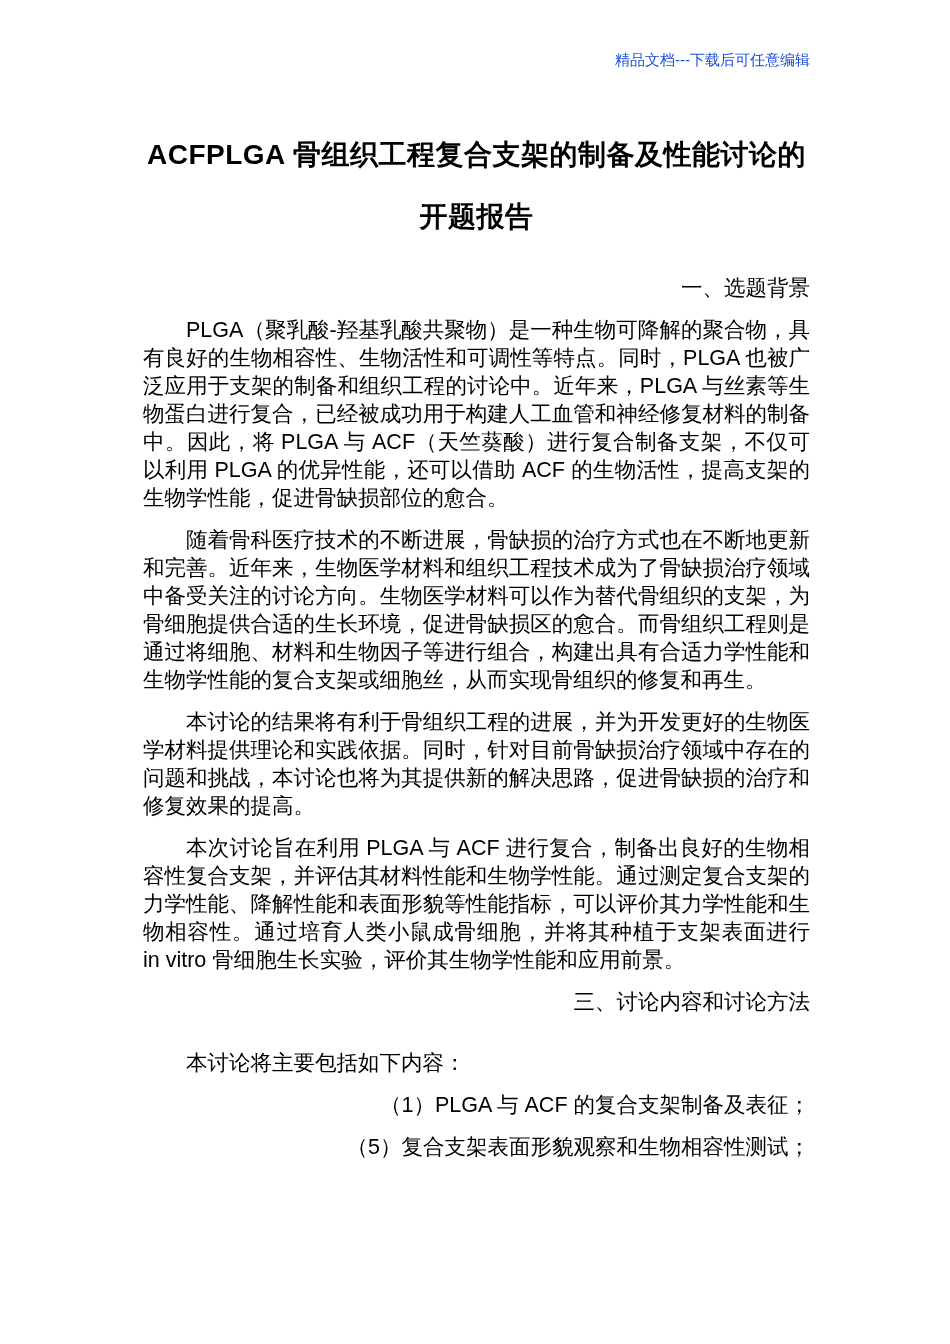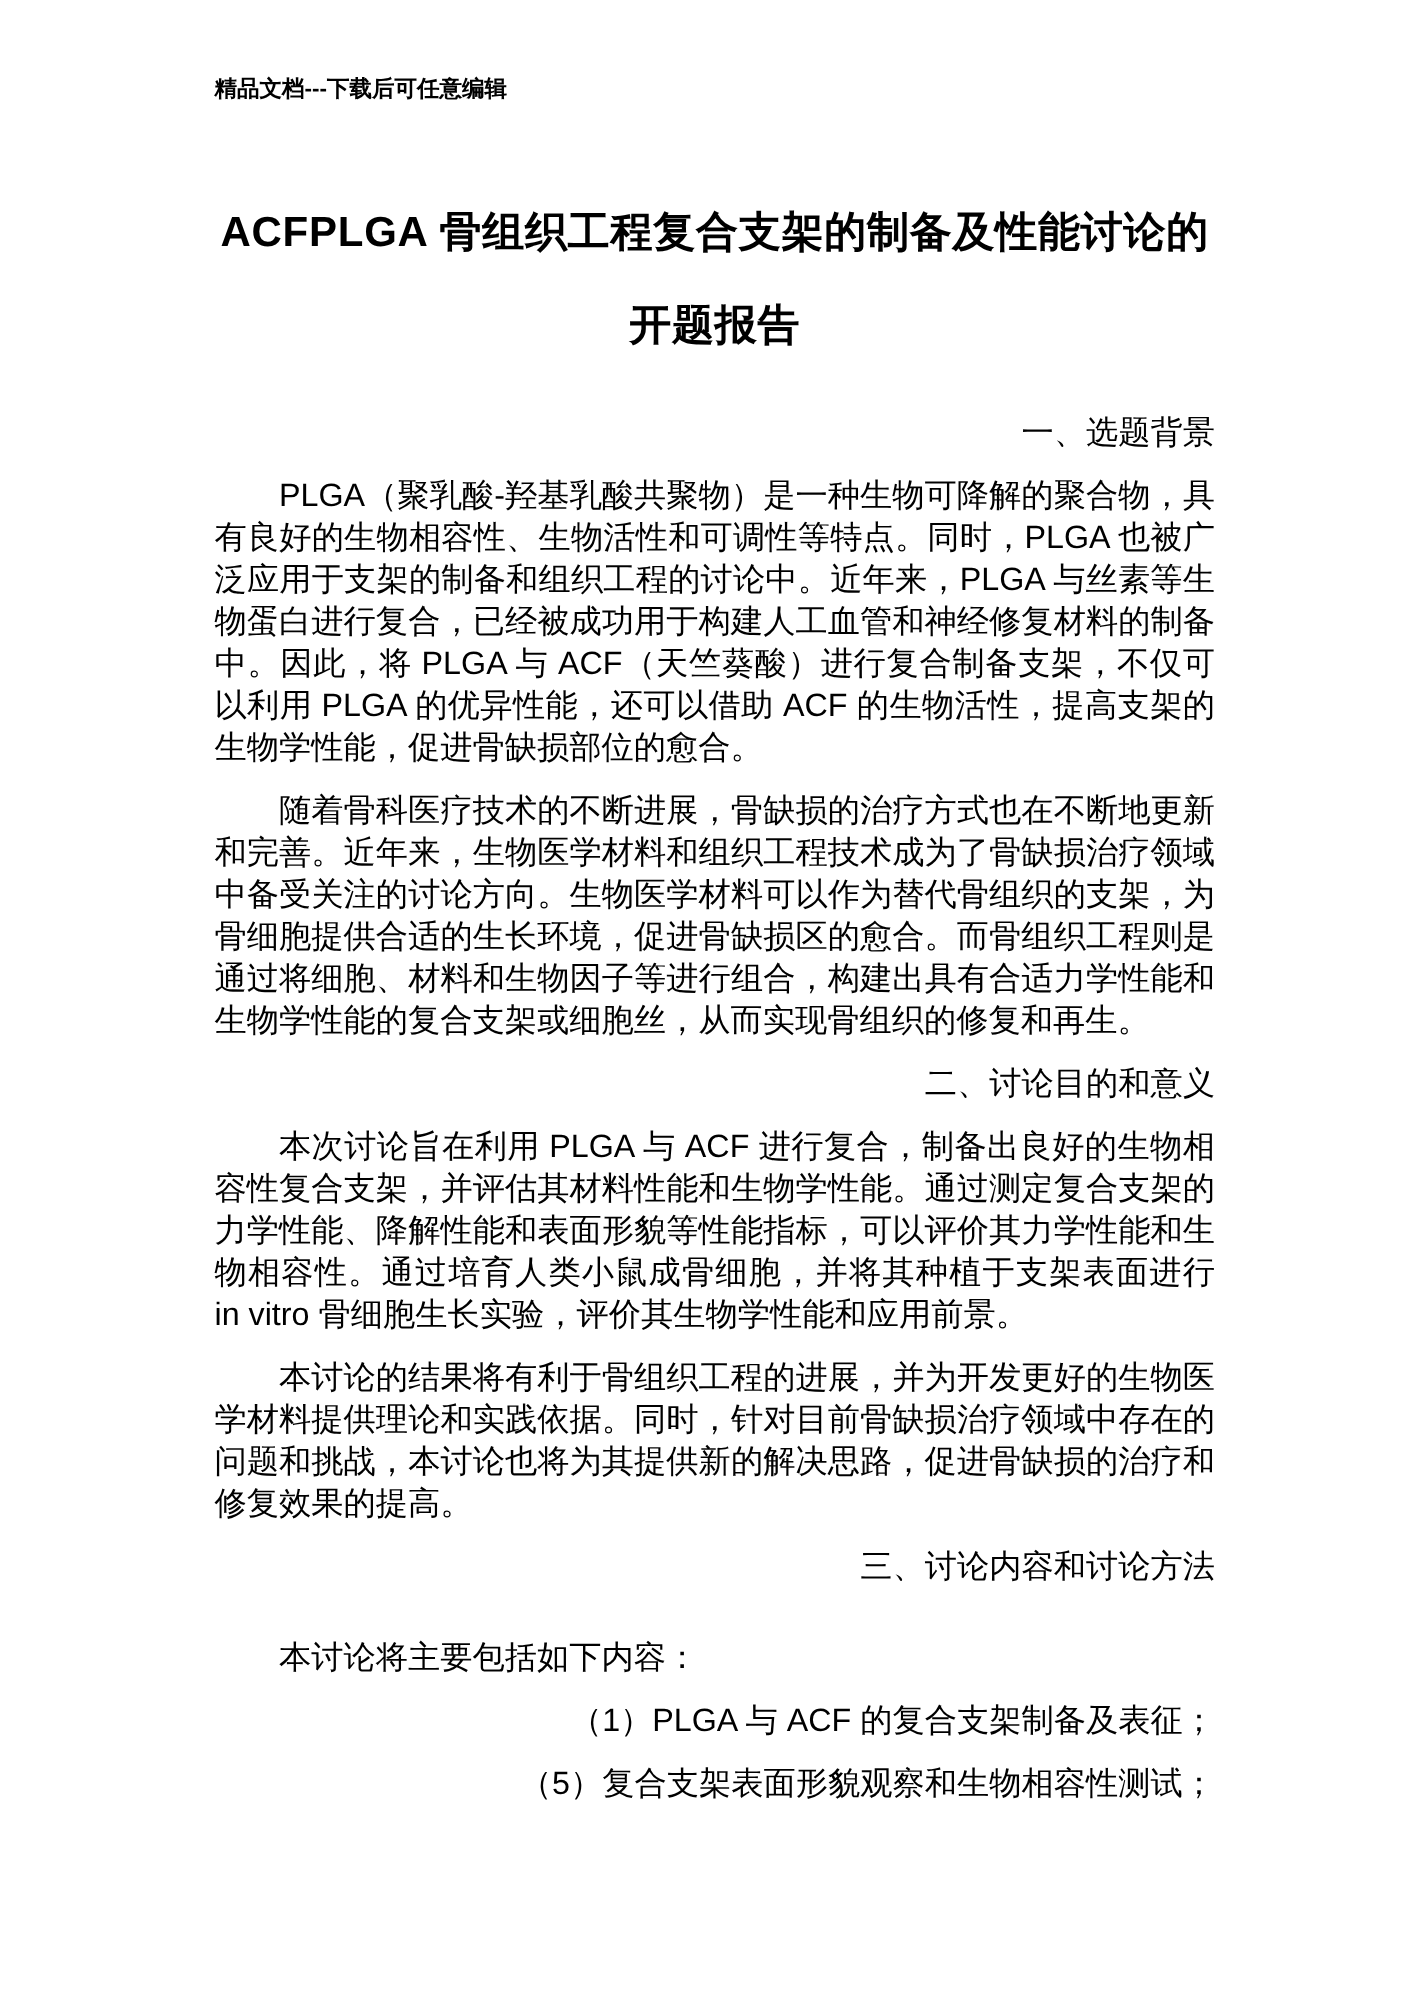--- a/index.html
+++ b/index.html
@@ -12,25 +12,24 @@
     width: 950px;
     height: 1344px;
     box-sizing: border-box;
     background: #ffffff;
     color: #000000;
     font-family: "Liberation Sans", "DejaVu Sans", sans-serif;
     padding: 50px 140px 0 143px;
     overflow: hidden;
   }
   .header-note {
-    text-align: left;
+    text-align: right;
     font-size: 15px;
     line-height: 20px;
-    color: #000000;
-    font-weight: bold;
+    color: #1d4ed8;
   }
   .doc-title {
     margin: 54px 0 26px 0;
     font-size: 28px;
     line-height: 62px;
     font-weight: 700;
     text-align: center;
     letter-spacing: 0.5px;
   }
   .doc-title .title-line {
@@ -71,25 +70,24 @@
     <span class="title-line">ACFPLGA 骨组织工程复合支架的制备及性能讨论的</span>
     <span class="title-line">开题报告</span>
   </h1>
 
   <p class="sec-heading">一、选题背景</p>
 
   <p class="para">PLGA（聚乳酸-羟基乳酸共聚物）是一种生物可降解的聚合物，具有良好的生物相容性、生物活性和可调性等特点。同时，PLGA 也被广泛应用于支架的制备和组织工程的讨论中。近年来，PLGA 与丝素等生物蛋白进行复合，已经被成功用于构建人工血管和神经修复材料的制备中。因此，将 PLGA 与 ACF（天竺葵酸）进行复合制备支架，不仅可以利用 PLGA 的优异性能，还可以借助 ACF 的生物活性，提高支架的生物学性能，促进骨缺损部位的愈合。</p>
 
   <p class="para">随着骨科医疗技术的不断进展，骨缺损的治疗方式也在不断地更新和完善。近年来，生物医学材料和组织工程技术成为了骨缺损治疗领域中备受关注的讨论方向。生物医学材料可以作为替代骨组织的支架，为骨细胞提供合适的生长环境，促进骨缺损区的愈合。而骨组织工程则是通过将细胞、材料和生物因子等进行组合，构建出具有合适力学性能和生物学性能的复合支架或细胞丝，从而实现骨组织的修复和再生。</p>
 
-  <p class="sec-heading">二、讨论目的和意义</p>
+
+  <p class="para">本讨论的结果将有利于骨组织工程的进展，并为开发更好的生物医学材料提供理论和实践依据。同时，针对目前骨缺损治疗领域中存在的问题和挑战，本讨论也将为其提供新的解决思路，促进骨缺损的治疗和修复效果的提高。</p>
 
   <p class="para">本次讨论旨在利用 PLGA 与 ACF 进行复合，制备出良好的生物相容性复合支架，并评估其材料性能和生物学性能。通过测定复合支架的力学性能、降解性能和表面形貌等性能指标，可以评价其力学性能和生物相容性。通过培育人类小鼠成骨细胞，并将其种植于支架表面进行 in vitro 骨细胞生长实验，评价其生物学性能和应用前景。</p>
-
-  <p class="para">本讨论的结果将有利于骨组织工程的进展，并为开发更好的生物医学材料提供理论和实践依据。同时，针对目前骨缺损治疗领域中存在的问题和挑战，本讨论也将为其提供新的解决思路，促进骨缺损的治疗和修复效果的提高。</p>
 
   <p class="sec-heading">三、讨论内容和讨论方法</p>
 
   <p class="intro-line">本讨论将主要包括如下内容：</p>
 
   <p class="list-item">（1）PLGA 与 ACF 的复合支架制备及表征；</p>
 
 
   <p class="list-item">（5）复合支架表面形貌观察和生物相容性测试；</p>
 

